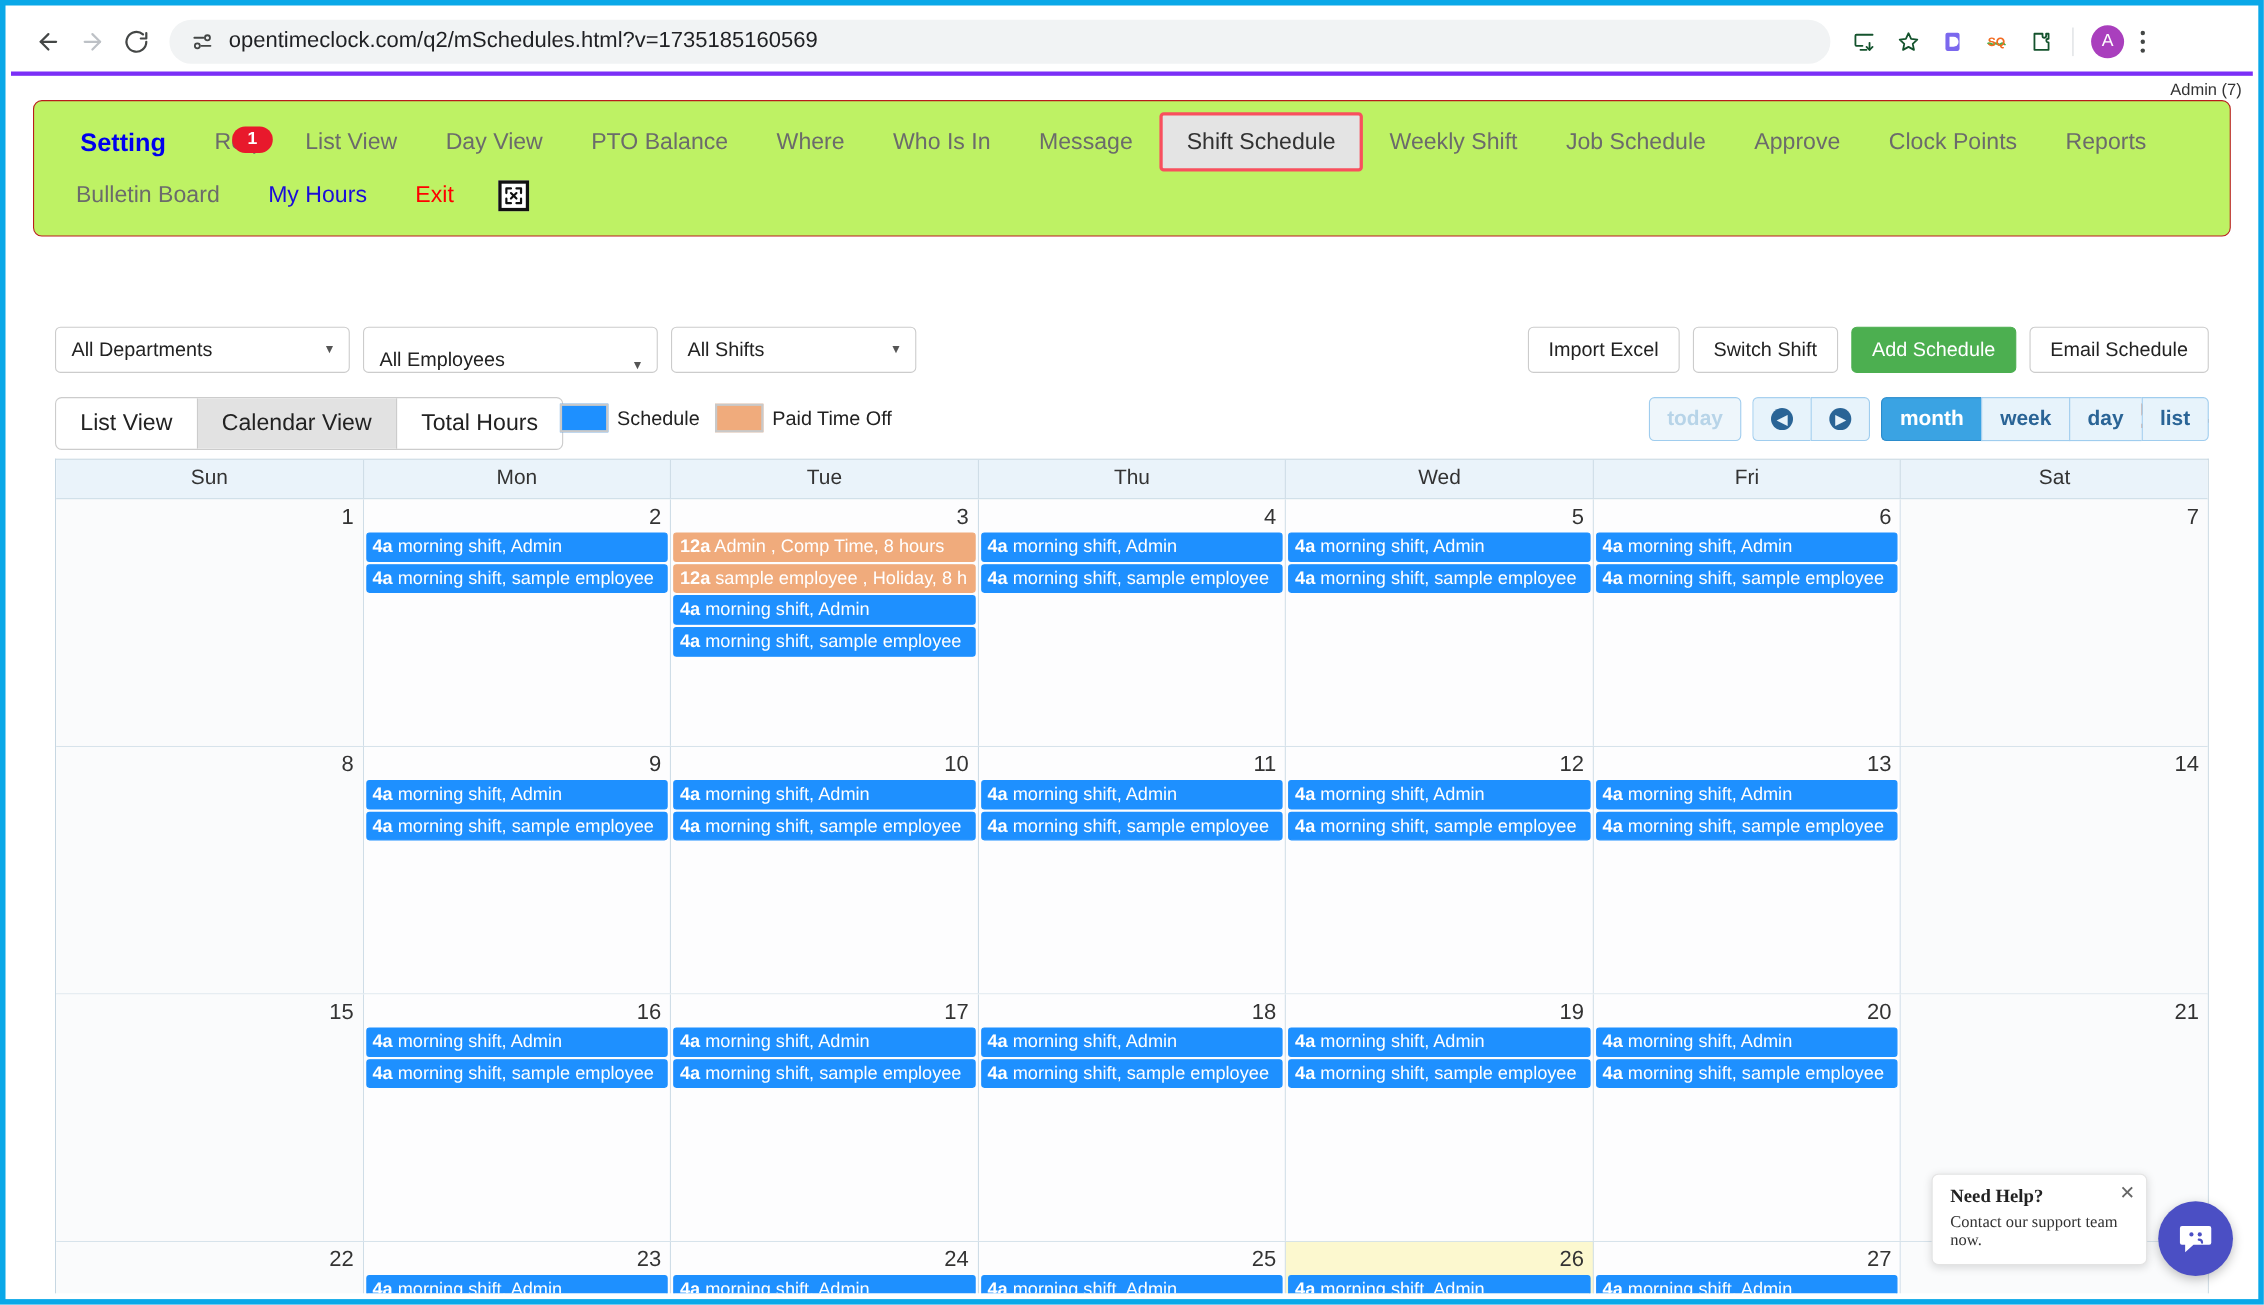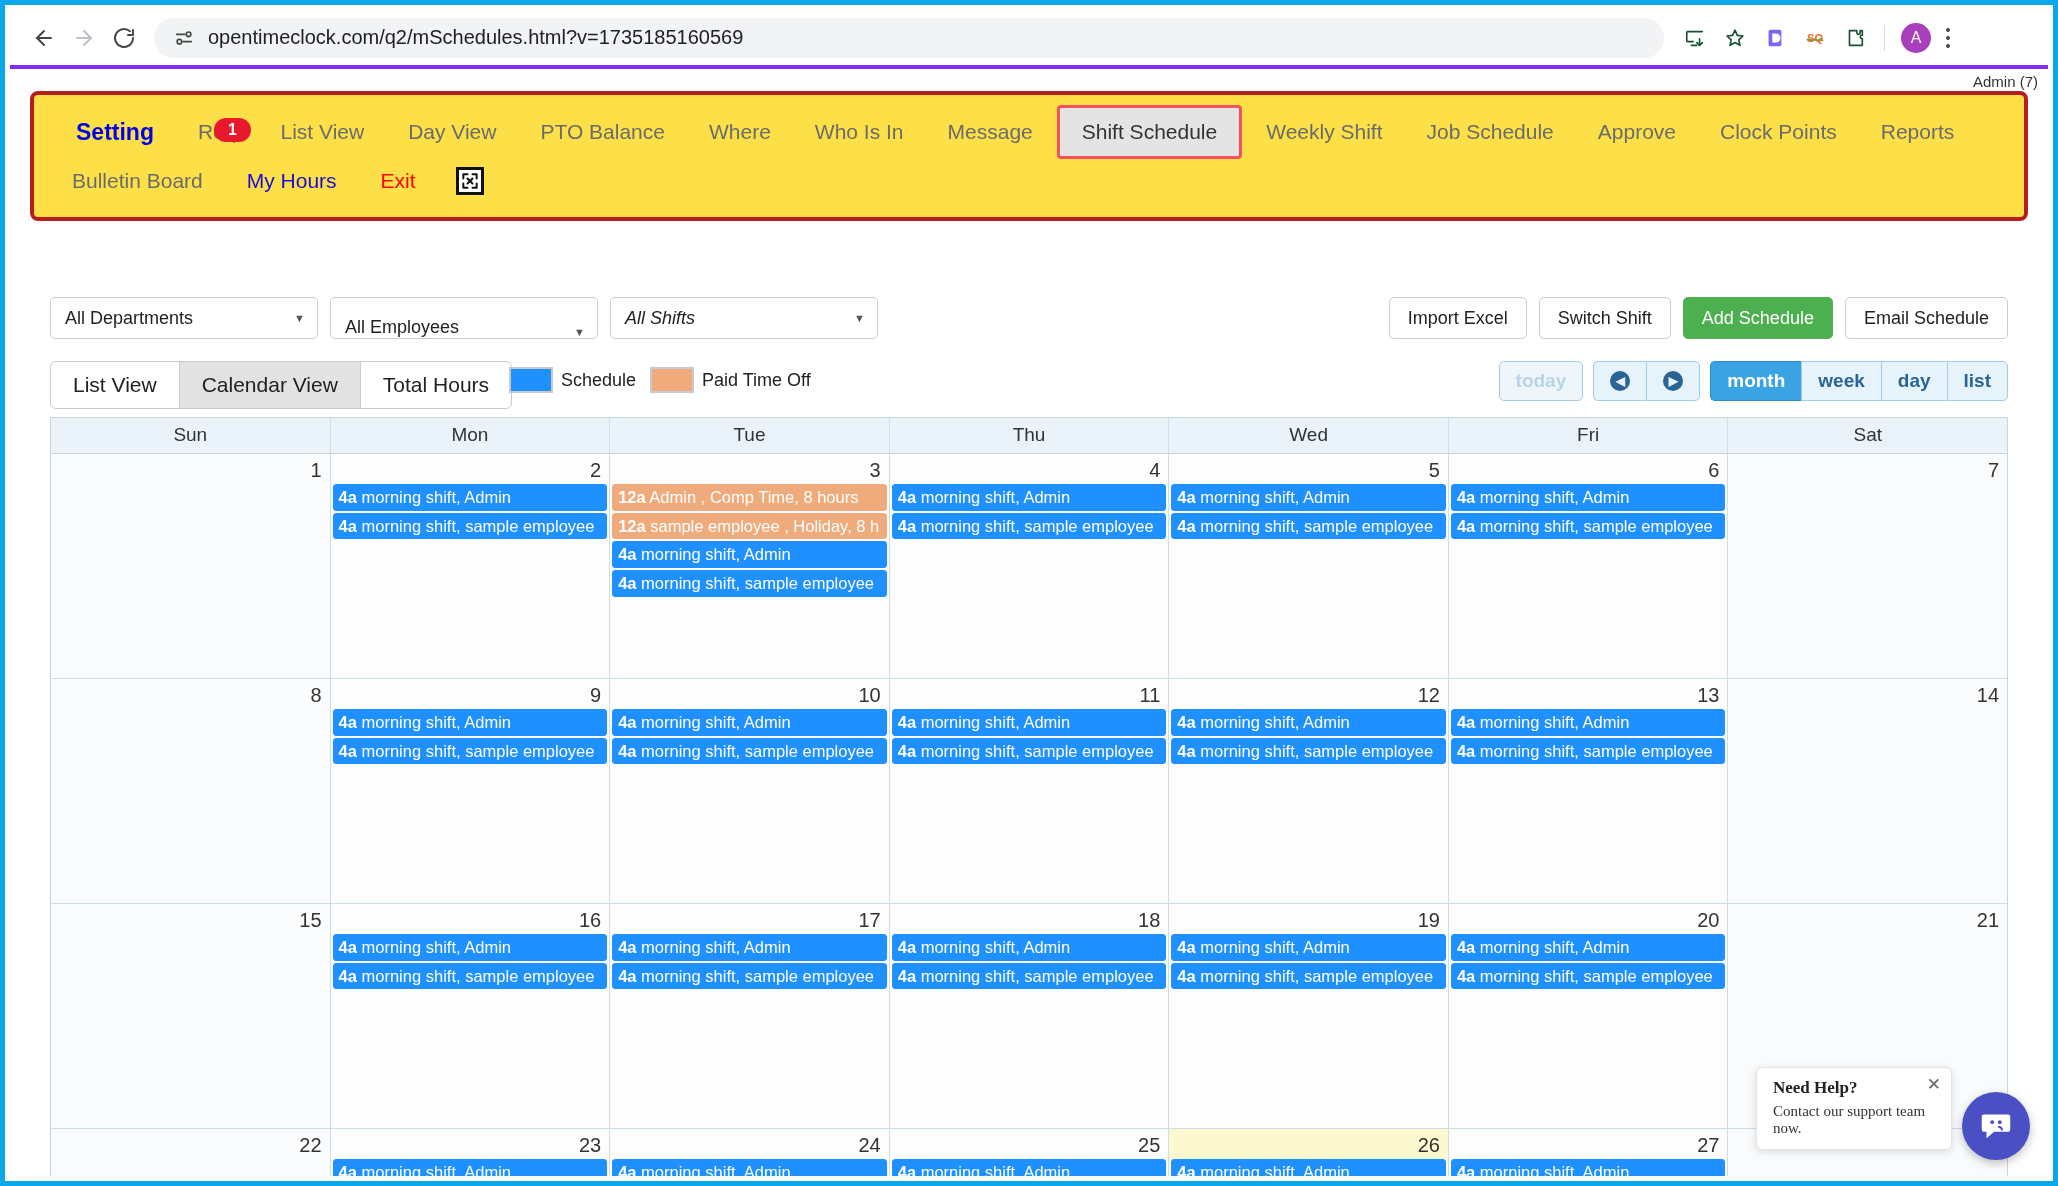--- a/index.html
+++ b/index.html
@@ -81,22 +81,22 @@
   }
 
   #admin-tag {
     position: absolute; right: 10px; top: 4px;
     font-size: 15px; color: #333;
   }
 
   
   #nav-panel {
     position: absolute; left: 20px; top: 22px; right: 20px;
-    background: #fde047;
-    border: 4px solid #b91c1c;
+    background: #bef264;
+    border: 1px solid #b91c1c;
     border-radius: 8px;
     padding: 10px 0 14px 0;
   }
   .nav-row {
     display: flex; align-items: center;
     padding: 0 16px;
     min-height: 44px;
   }
   .nav-item {
     font-size: 21px;
@@ -144,21 +144,21 @@
     background: #fff;
     border: 1px solid #ccc;
     border-radius: 5px;
     display: flex; align-items: center; justify-content: space-between;
     padding: 0 12px 0 14px;
     font-size: 18px; color: #222;
     margin-right: 12px;
   }
   #sel-dept { width: 268px; }
   #sel-emp  { width: 268px; align-items: flex-end; }
-  #sel-shift{ width: 268px; font-style: italic; }
+  #sel-shift{ width: 223px; }
   .caret { font-size: 11px; color: #555; }
 
   #action-buttons {
     position: absolute; right: 0; top: 0;
     display: flex; gap: 12px;
   }
   .btn {
     height: 42px;
     border: 1px solid #ccc;
     border-radius: 5px;

